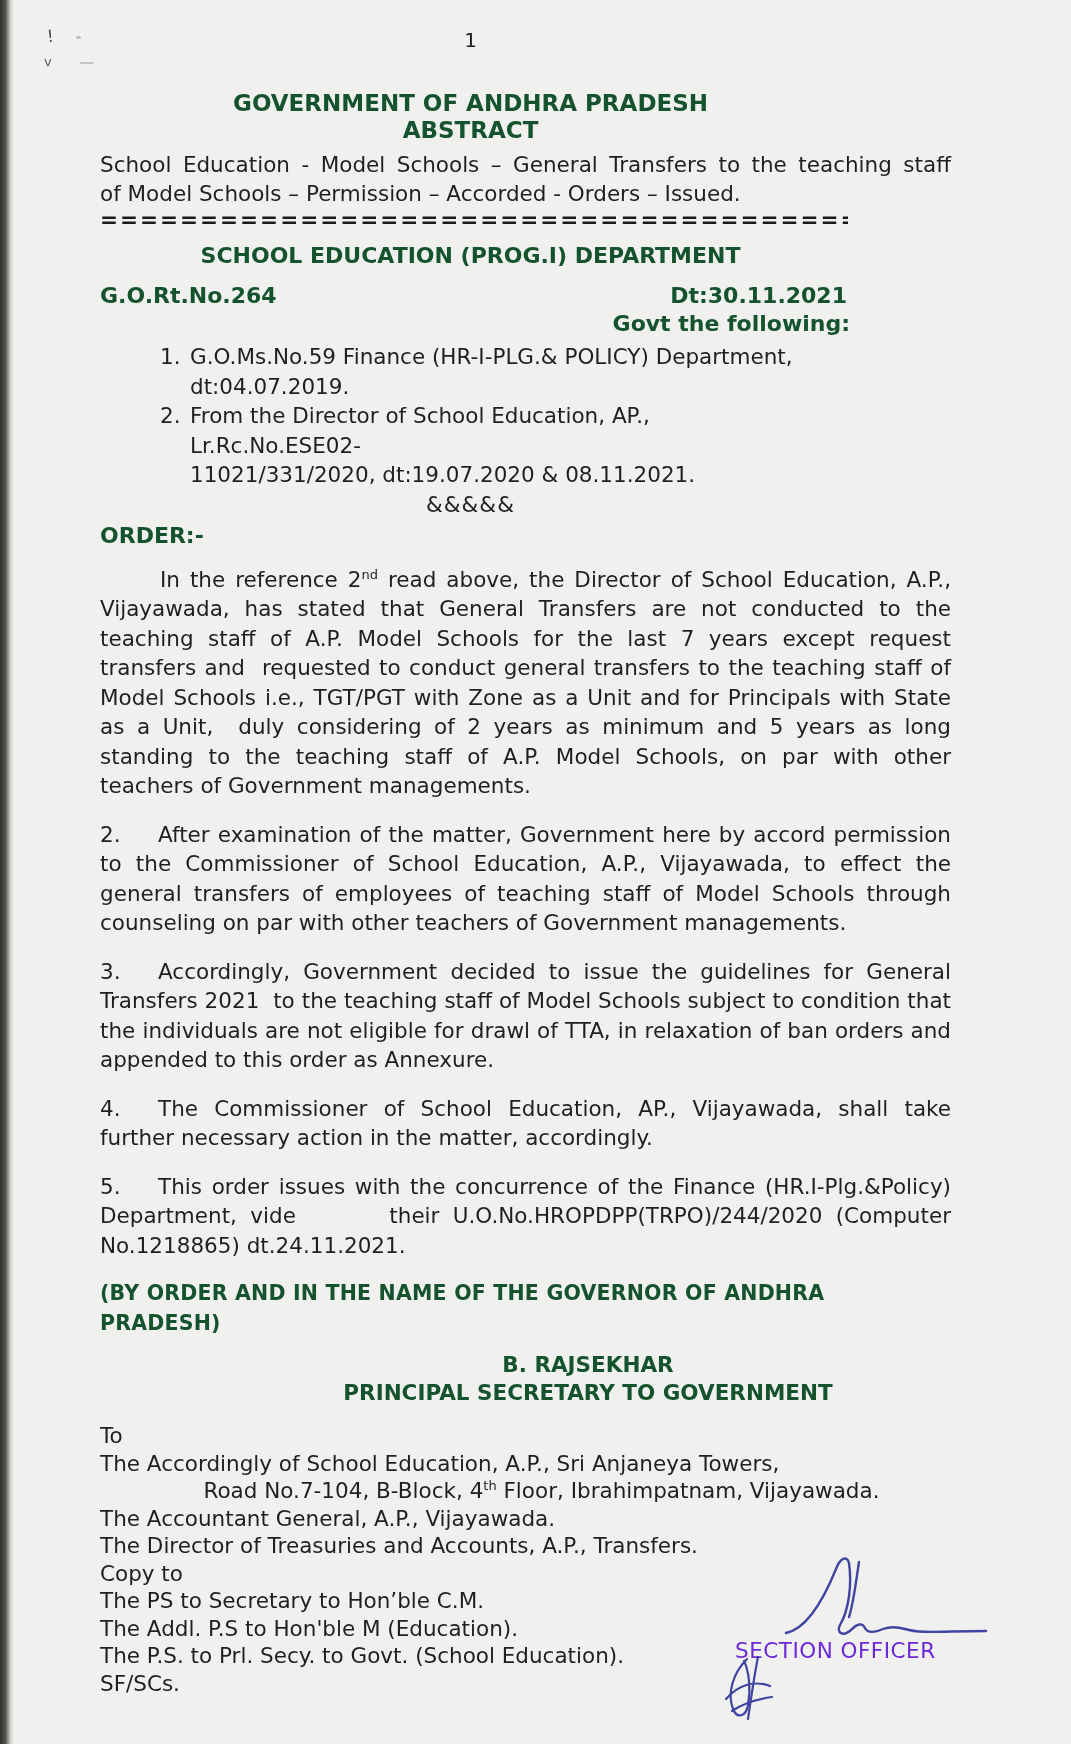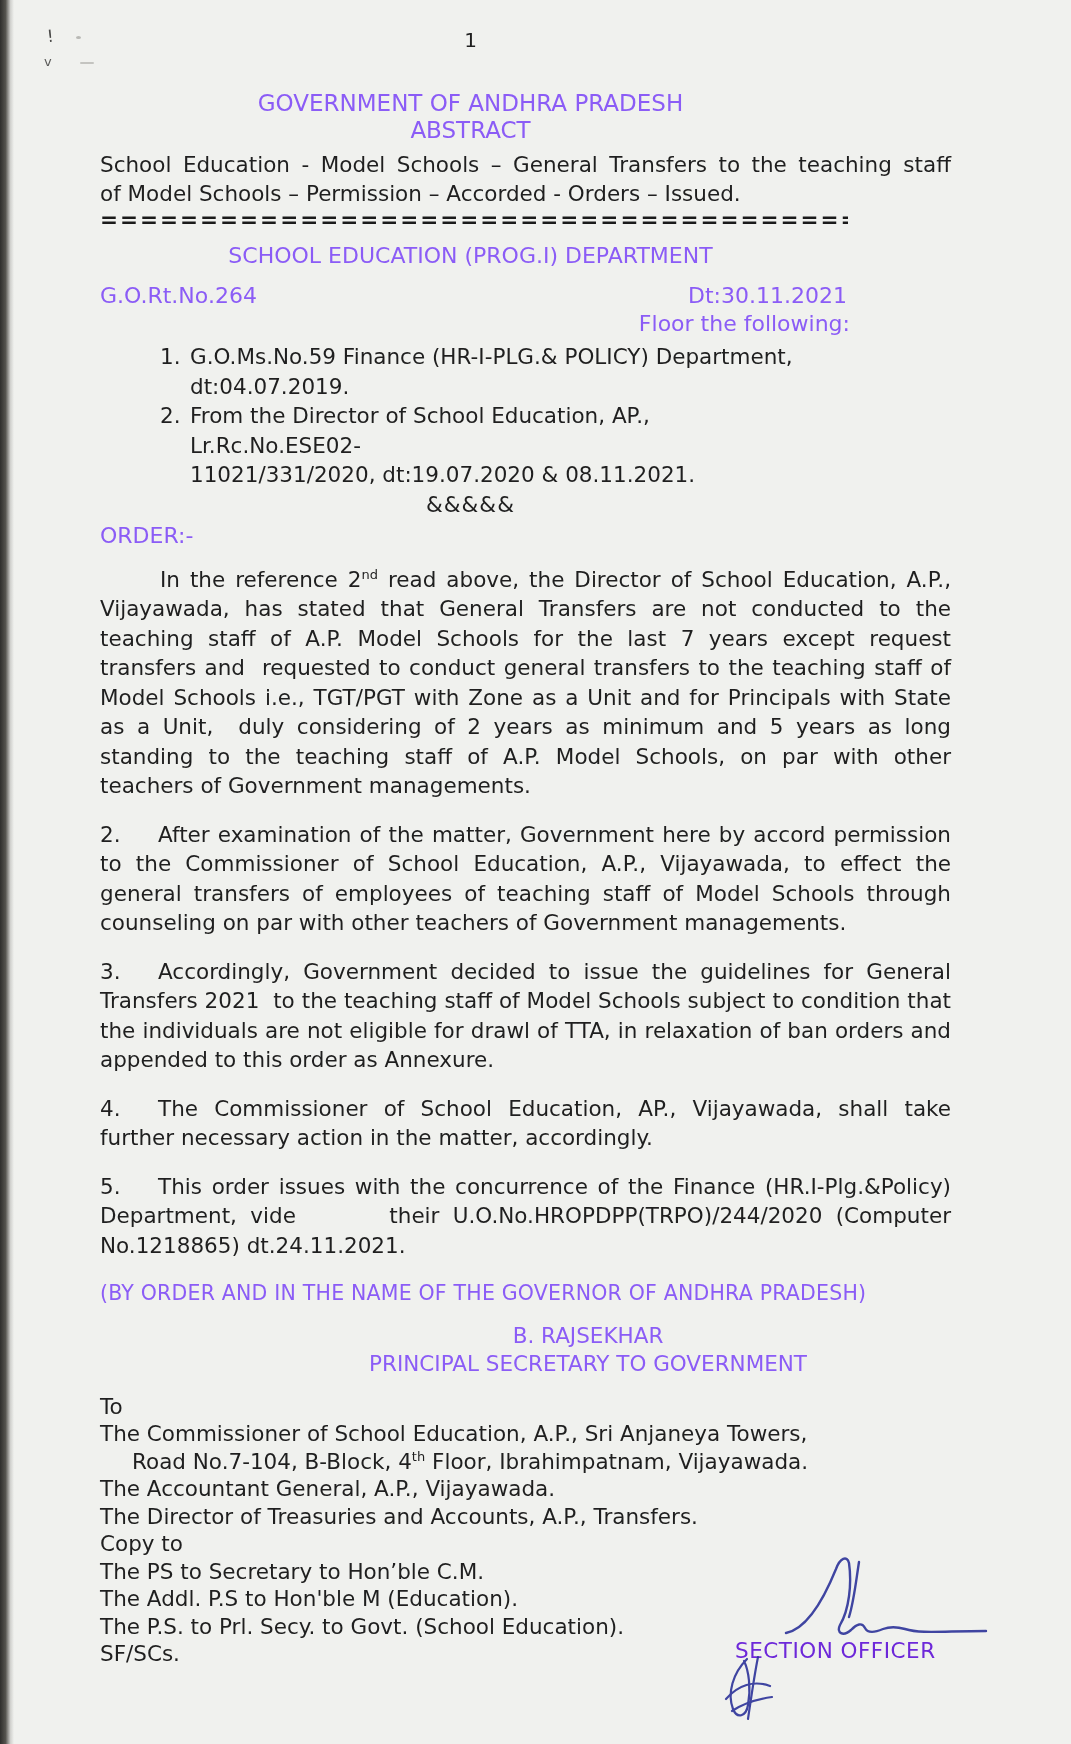--- a/index.html
+++ b/index.html
@@ -23,21 +23,21 @@
   .speck.s3 { left: 76px; top: 36px; width: 5px; height: 3px; background:#b9b9b5; border-radius: 50%; }
   .speck.s4 { left: 80px; top: 62px; width: 14px; height: 2px; background:#c4c4c0; border-radius: 2px; }
 
   .content {
     position: absolute;
     left: 100px; top: 26px;
     width: 851px;
     font-size: 21.5px;
     line-height: 29.5px;
   }
-  .h-bold { font-weight: normal; color: #8b5cf6; }
+  .h-bold { font-weight: bold; color: #14532d; }
   .center-narrow { text-align: center; margin-right: 110px; }
 
   .page-number { font-size: 20px; margin-bottom: 34px; }
   .title { font-size: 23px; line-height: 27px; }
   .abstract { font-size: 23px; line-height: 27px; }
   .subject { margin-top: 6px; }
   .subject-line1 { text-align: justify; text-align-last: justify; }
   .separator {
     white-space: nowrap; overflow: hidden;
     width: 748px; font-weight: bold; letter-spacing: 2px;
@@ -58,21 +58,21 @@
   .para { margin: 19px 0 0 0; text-align: justify; }
   .para.first { margin-top: 14px; text-indent: 60px; }
   .pnum { display: inline-block; width: 58px; text-indent: 0; }
   sup.sp { font-size: 13px; line-height: 0; }
 
   .byorder { font-size: 20.5px; margin-top: 19px; letter-spacing: 0.2px; }
   .sig-name-block { width: 600px; margin-left: 188px; margin-top: 13px; text-align: center; font-size: 21.5px; line-height: 28px; }
 
   .dist { line-height: 27.5px; }
   .dist.first { margin-top: 15px; }
-  .dist.indent { padding-left: 32px; }
+  .dist.indent { padding-left: 32px; text-align: center; }
   .forwarded { width: 600px; margin-left: 56px; text-align: center; margin-top: 1px; font-size: 22px; }
 
   .signature-area { position: absolute; left: 690px; top: 1545px; width: 340px; height: 195px; }
   .sig-main { position: absolute; left: 88px; top: 8px; }
   .so-label { position: absolute; left: 45px; top: 93px; font-size: 21.5px; color: #6d28d9; letter-spacing: 0.5px; }
   .sig-initials { position: absolute; left: 30px; top: 108px; }
 </style>
 </head>
 <body>
 
@@ -96,21 +96,21 @@
     </div>
 
     <div class="separator">==============================================</div>
 
     <div class="h-bold center-narrow dept">SCHOOL EDUCATION (PROG.I) DEPARTMENT</div>
 
     <div class="go-line">
       <span class="h-bold">G.O.Rt.No.264</span>
       <span class="h-bold">Dt:30.11.2021</span>
     </div>
-    <div class="read-following h-bold">Floor the following:</div>
+    <div class="read-following h-bold">Govt the following:</div>
 
     <div class="refs">
       <div class="ref">
         <span class="ref-num">1.</span>
         <span class="ref-text">
           <span class="ref-line">G.O.Ms.No.59 Finance (HR-I-PLG.&amp; POLICY) Department,</span>
           <span class="ref-line">dt:04.07.2019.</span>
         </span>
       </div>
       <div class="ref">
@@ -137,21 +137,21 @@
     <p class="para"><span class="pnum">5.</span><span>This order issues with the concurrence of the Finance (HR.I-Plg.&amp;Policy) Department, vide&nbsp;&nbsp;&nbsp;&nbsp;&nbsp;&nbsp; their U.O.No.HROPDPP(TRPO)/244/2020 (Computer No.1218865) dt.24.11.2021.</span></p>
 
     <div class="byorder h-bold">(BY ORDER AND IN THE NAME OF THE GOVERNOR OF ANDHRA PRADESH)</div>
 
     <div class="sig-name-block">
       <div class="h-bold">B. RAJSEKHAR</div>
       <div class="h-bold">PRINCIPAL SECRETARY TO GOVERNMENT</div>
     </div>
 
     <div class="dist first">To</div>
-    <div class="dist">The Commissioner of School Education, A.P., Sri Anjaneya Towers,</div>
+    <div class="dist">The Accordingly of School Education, A.P., Sri Anjaneya Towers,</div>
     <div class="dist indent"><span>Road No.7-104, B-Block, 4</span><sup class="sp">th</sup><span> Floor, Ibrahimpatnam, Vijayawada.</span></div>
     <div class="dist">The Accountant General, A.P., Vijayawada.</div>
     <div class="dist">The Director of Treasuries and Accounts, A.P., Transfers.</div>
     <div class="dist">Copy to</div>
     <div class="dist">The PS to Secretary to Hon’ble C.M.</div>
     <div class="dist">The Addl. P.S to Hon'ble M (Education).</div>
     <div class="dist">The P.S. to Prl. Secy. to Govt. (School Education).</div>
     <div class="dist">SF/SCs.</div>
 
   </div>

